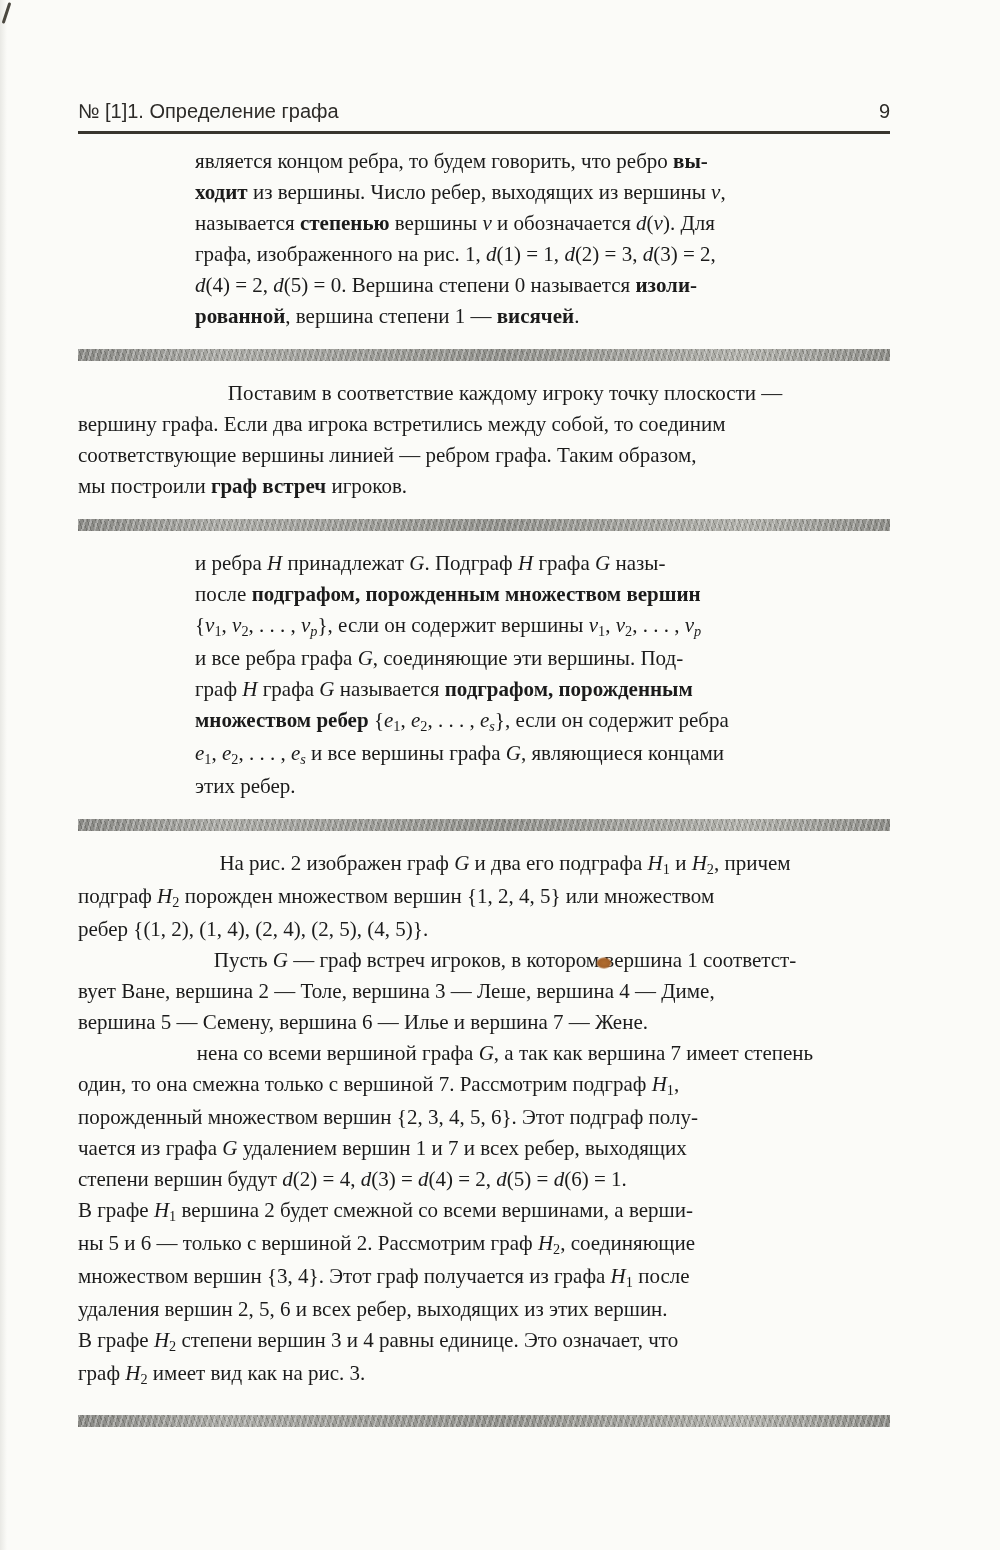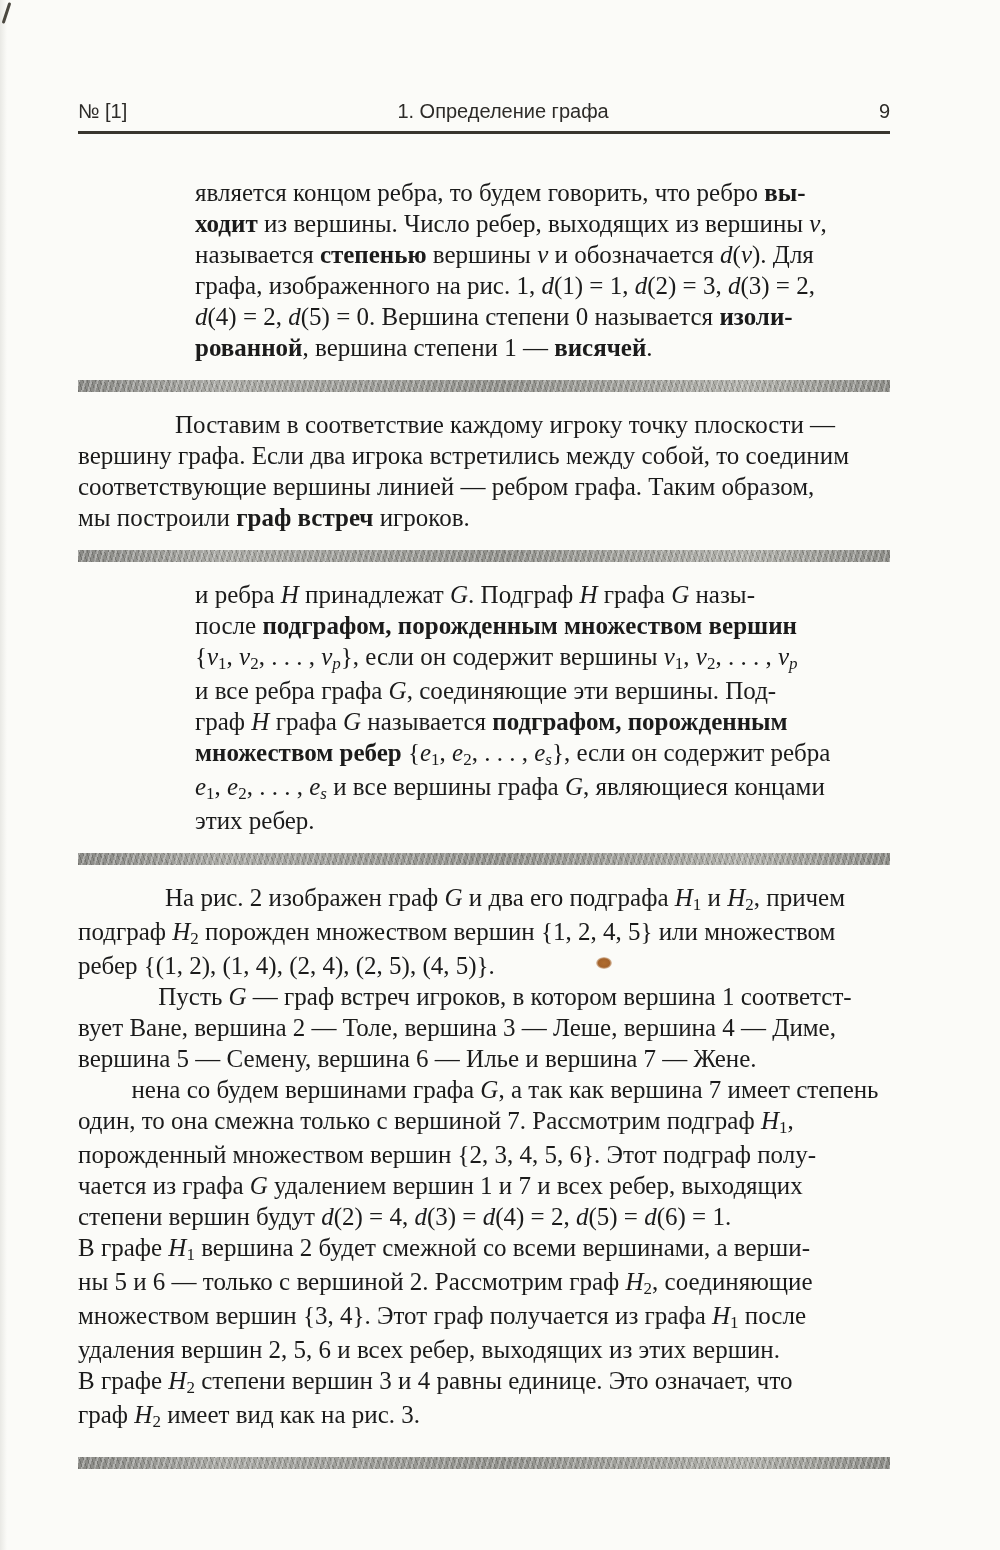--- a/index.html
+++ b/index.html
@@ -11,24 +11,24 @@
     color: #1b1b1b;
     position: relative;
   }
   .page { padding: 100px 110px 0 78px; }
 
   .hdr {
     display: flex; align-items: baseline;
     font-family: "Liberation Sans", sans-serif;
     font-size: 20px; color: #2d2b28;
   }
-  .hdr .center { flex: 1; text-align: center; }
+  .hdr .center { flex: 1; }
   .rule { height: 3px; background: #39362f; margin-top: 8px; }
 
-  .body { margin-top: 43px; font-size: 25px; }
+  .body { margin-top: 12px; font-size: 21px; }
   .line { line-height: 31px; white-space: nowrap; }
   .quote { margin-left: 117px; }
   .para .line:first-child { padding-left: 42px; text-align: center; }
 
   .b { font-weight: bold; }
   .i { font-style: italic; }
   .sub { font-size: 0.68em; position: relative; top: 0.26em; }
 
   .divider {
     height: 12px; margin: 17px 0;
@@ -95,21 +95,21 @@
         <div class="line"><span>На рис. 2 изображен граф </span><span class="i">G</span><span> и два его подграфа </span><span class="i">H</span><span class="sub">1</span><span> и </span><span class="i">H</span><span class="sub">2</span><span>, причем</span></div>
         <div class="line"><span>подграф </span><span class="i">H</span><span class="sub">2</span><span> порожден множеством вершин {1, 2, 4, 5} или множеством</span></div>
         <div class="line"><span>ребер {(1, 2), (1, 4), (2, 4), (2, 5), (4, 5)}.</span></div>
       </div>
       <div class="para">
         <div class="line"><span>Пусть </span><span class="i">G</span><span> — граф встреч игроков, в котором вершина 1 соответст-</span></div>
         <div class="line"><span>вует Ване, вершина 2 — Толе, вершина 3 — Леше, вершина 4 — Диме,</span></div>
         <div class="line"><span>вершина 5 — Семену, вершина 6 — Илье и вершина 7 — Жене.</span></div>
       </div>
       <div class="para">
-        <div class="line"><span>нена со будем вершинами графа </span><span class="i">G</span><span>, а так как вершина 7 имеет степень</span></div>
+        <div class="line"><span>нена со всеми вершиной графа </span><span class="i">G</span><span>, а так как вершина 7 имеет степень</span></div>
         <div class="line"><span>один, то она смежна только с вершиной 7. Рассмотрим подграф </span><span class="i">H</span><span class="sub">1</span><span>,</span></div>
         <div class="line"><span>порожденный множеством вершин {2, 3, 4, 5, 6}. Этот подграф полу-</span></div>
         <div class="line"><span>чается из графа </span><span class="i">G</span><span> удалением вершин 1 и 7 и всех ребер, выходящих</span></div>
         <div class="line"><span>степени вершин будут </span><span class="i">d</span><span>(2) = 4, </span><span class="i">d</span><span>(3) = </span><span class="i">d</span><span>(4) = 2, </span><span class="i">d</span><span>(5) = </span><span class="i">d</span><span>(6) = 1.</span></div>
         <div class="line"><span>В графе </span><span class="i">H</span><span class="sub">1</span><span> вершина 2 будет смежной со всеми вершинами, а верши-</span></div>
         <div class="line"><span>ны 5 и 6 — только с вершиной 2. Рассмотрим граф </span><span class="i">H</span><span class="sub">2</span><span>, соединяющие</span></div>
         <div class="line"><span>множеством вершин {3, 4}. Этот граф получается из графа </span><span class="i">H</span><span class="sub">1</span><span> после</span></div>
         <div class="line"><span>удаления вершин 2, 5, 6 и всех ребер, выходящих из этих вершин.</span></div>
         <div class="line"><span>В графе </span><span class="i">H</span><span class="sub">2</span><span> степени вершин 3 и 4 равны единице. Это означает, что</span></div>
         <div class="line"><span>граф </span><span class="i">H</span><span class="sub">2</span><span> имеет вид как на рис. 3.</span></div>

